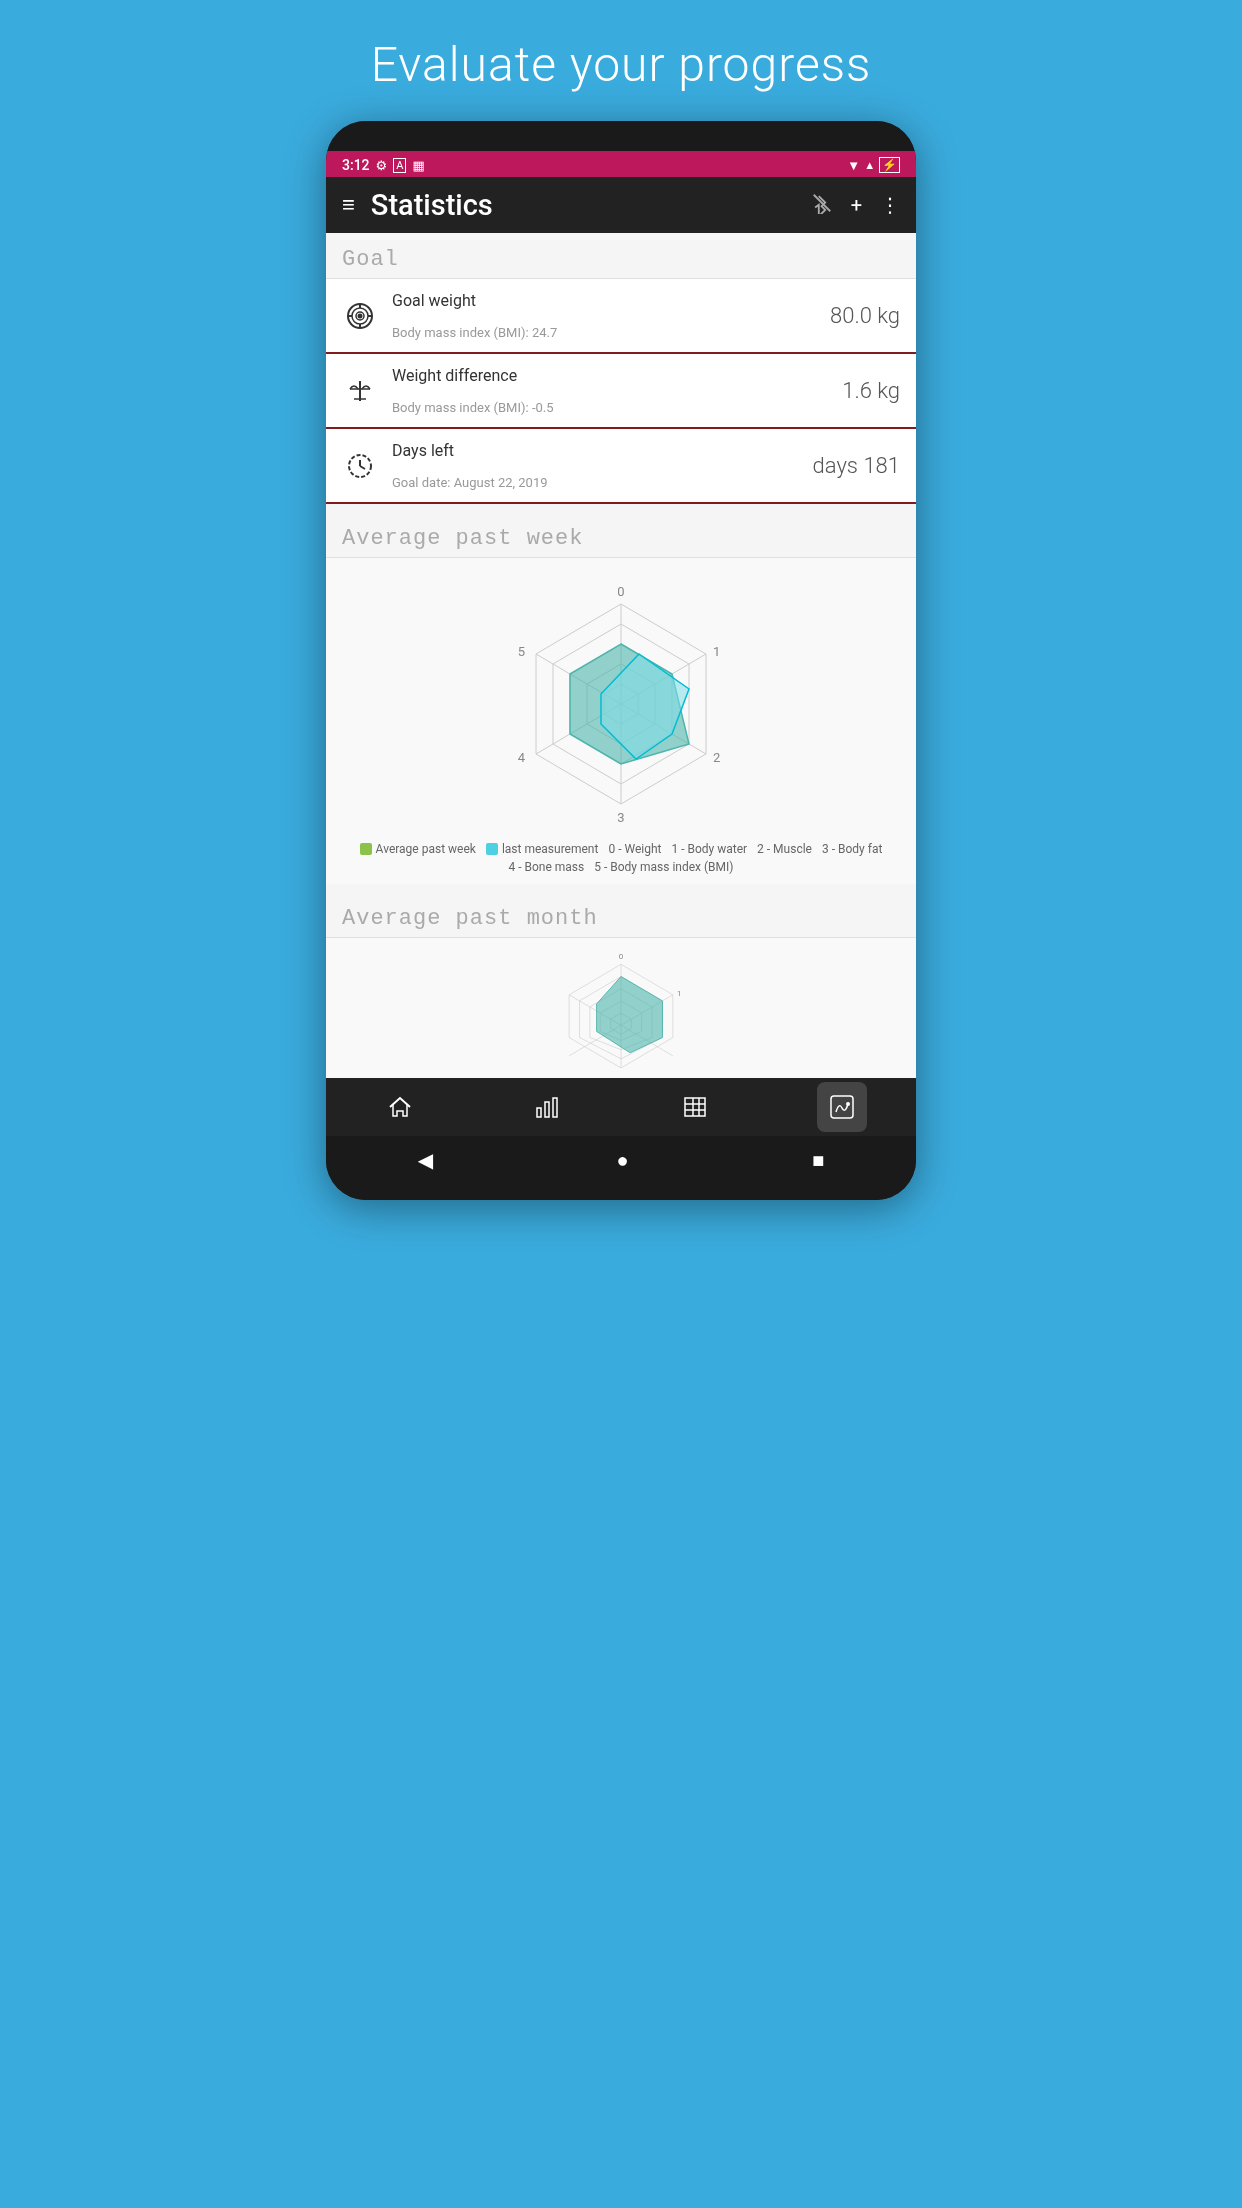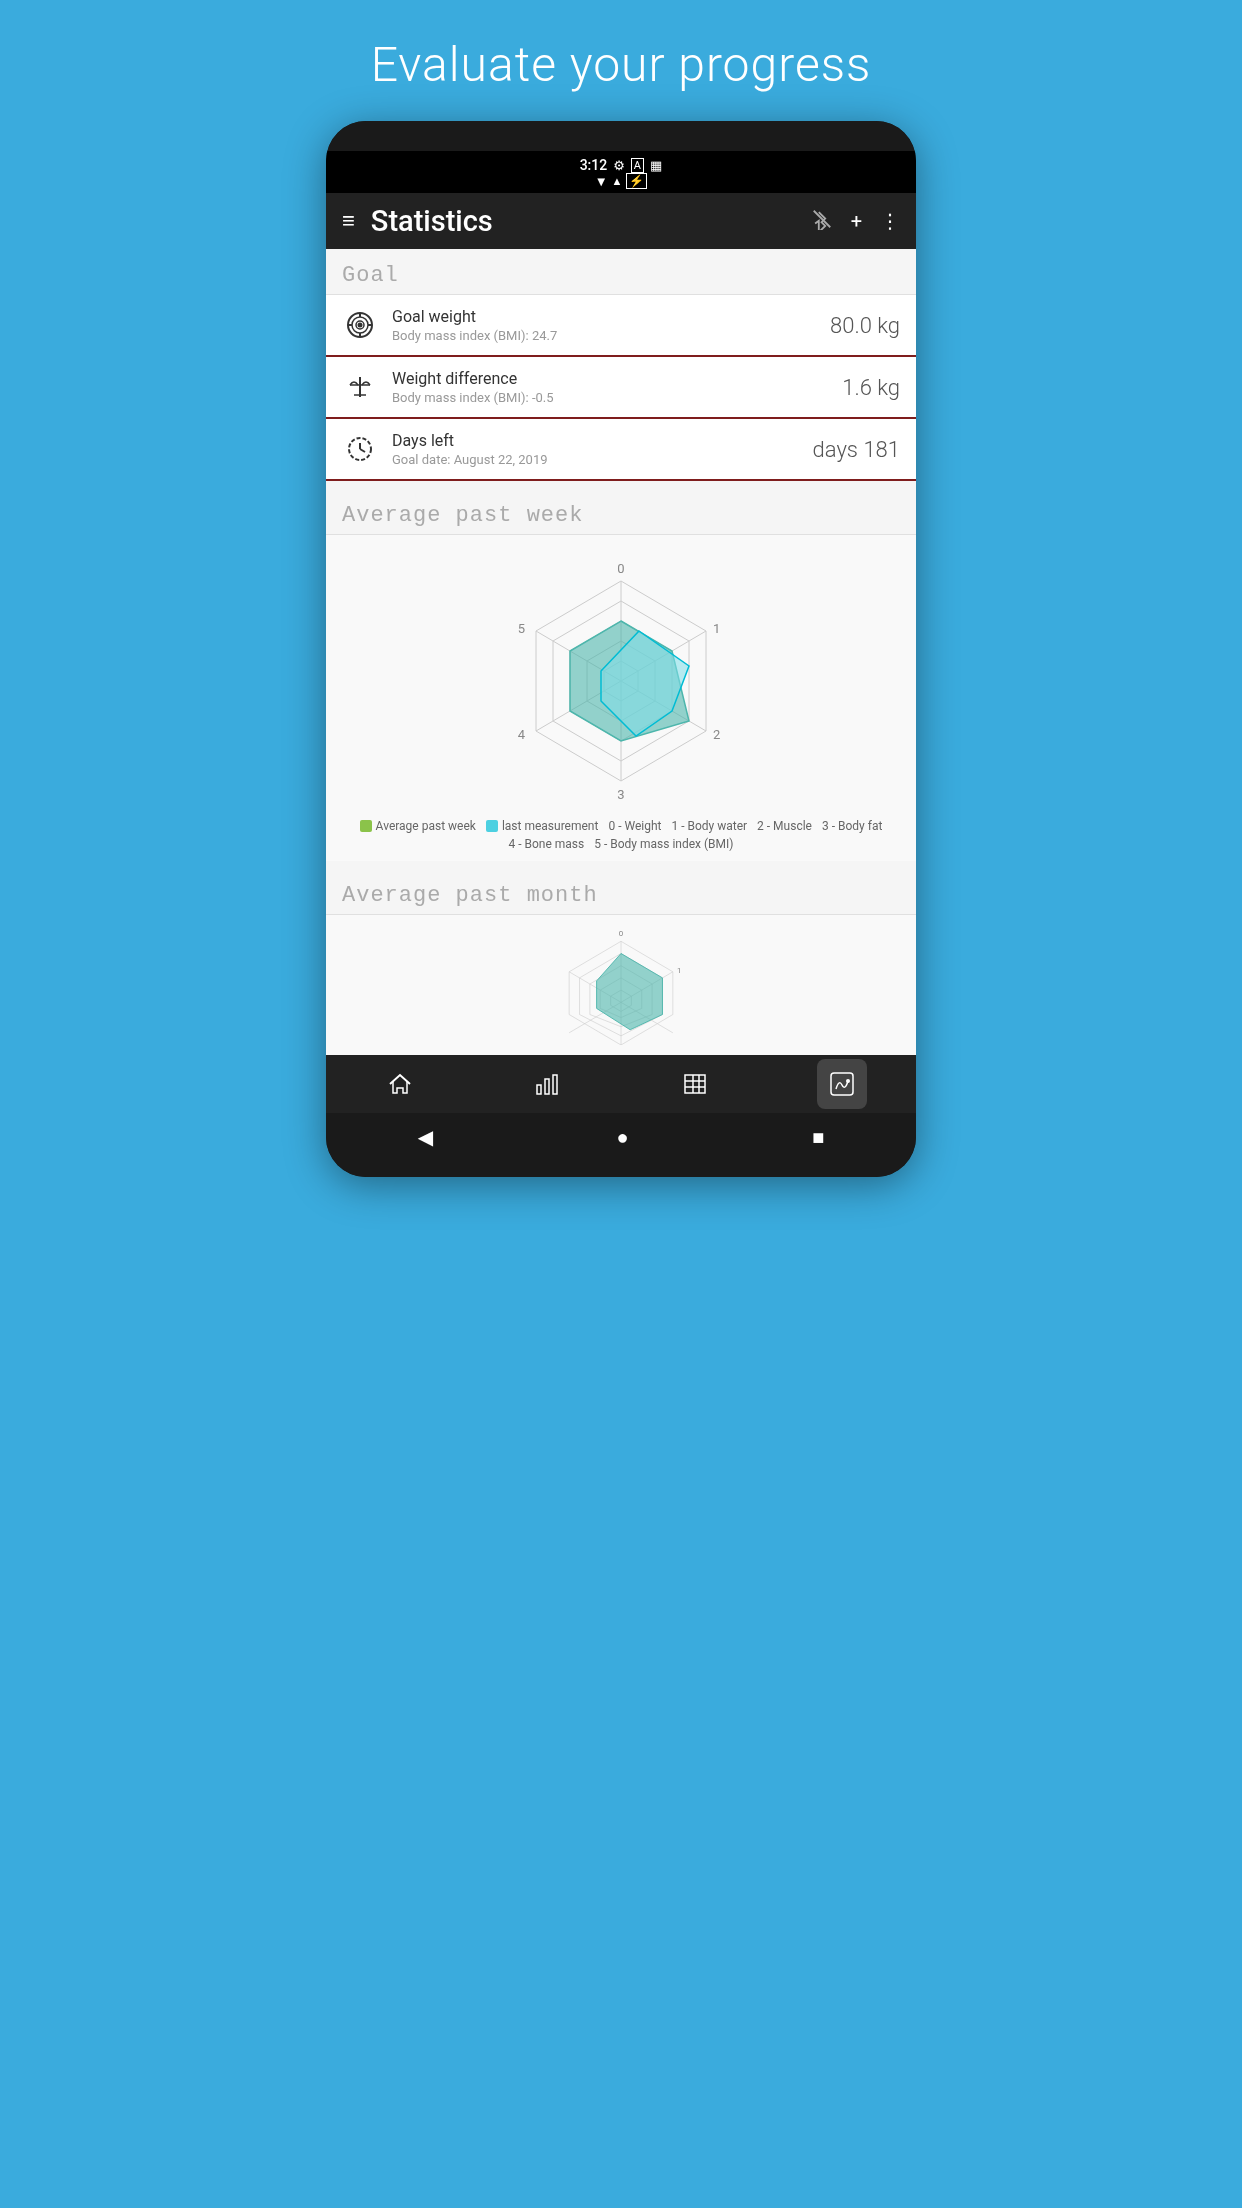--- a/index.html
+++ b/index.html
@@ -30,28 +30,27 @@
       position: relative;
     }
     .phone-top-bar {
       background: #1a1a1a;
       height: 30px;
       width: 100%;
       border-radius: 40px 40px 0 0;
     }
     
     .status-bar {
-      background: #000000;
+      background: #be185d;
       display: flex;
       align-items: center;
       justify-content: space-between;
       padding: 6px 16px 4px;
       color: white;
       font-size: 13px;
-      flex-direction: column;
     }
     .status-left { display: flex; align-items: center; gap: 6px; }
     .status-right { display: flex; align-items: center; gap: 4px; }
     .status-time { font-weight: 500; font-size: 14px; }
     
     .toolbar {
       background: #222;
       display: flex;
       align-items: center;
       padding: 0 16px;
@@ -90,21 +89,21 @@
       height: 36px;
       margin-right: 14px;
       display: flex;
       align-items: center;
       justify-content: center;
       font-size: 24px;
       flex-shrink: 0;
     }
     .stat-text { flex: 1; }
     .stat-label { font-size: 16px; color: #333; font-weight: 400; }
-    .stat-sub { font-size: 13px; color: #999; margin-top: 2px; }
+    .stat-sub { font-size: 13px; color: #999; margin-top: 15px; }
     .stat-value { font-size: 22px; color: #555; font-weight: 300; }
     
     .chart-area {
       background: #f9f9f9;
       padding: 16px 16px 10px;
       display: flex;
       flex-direction: column;
       align-items: center;
     }
     .radar-svg { width: 280px; height: 260px; }

